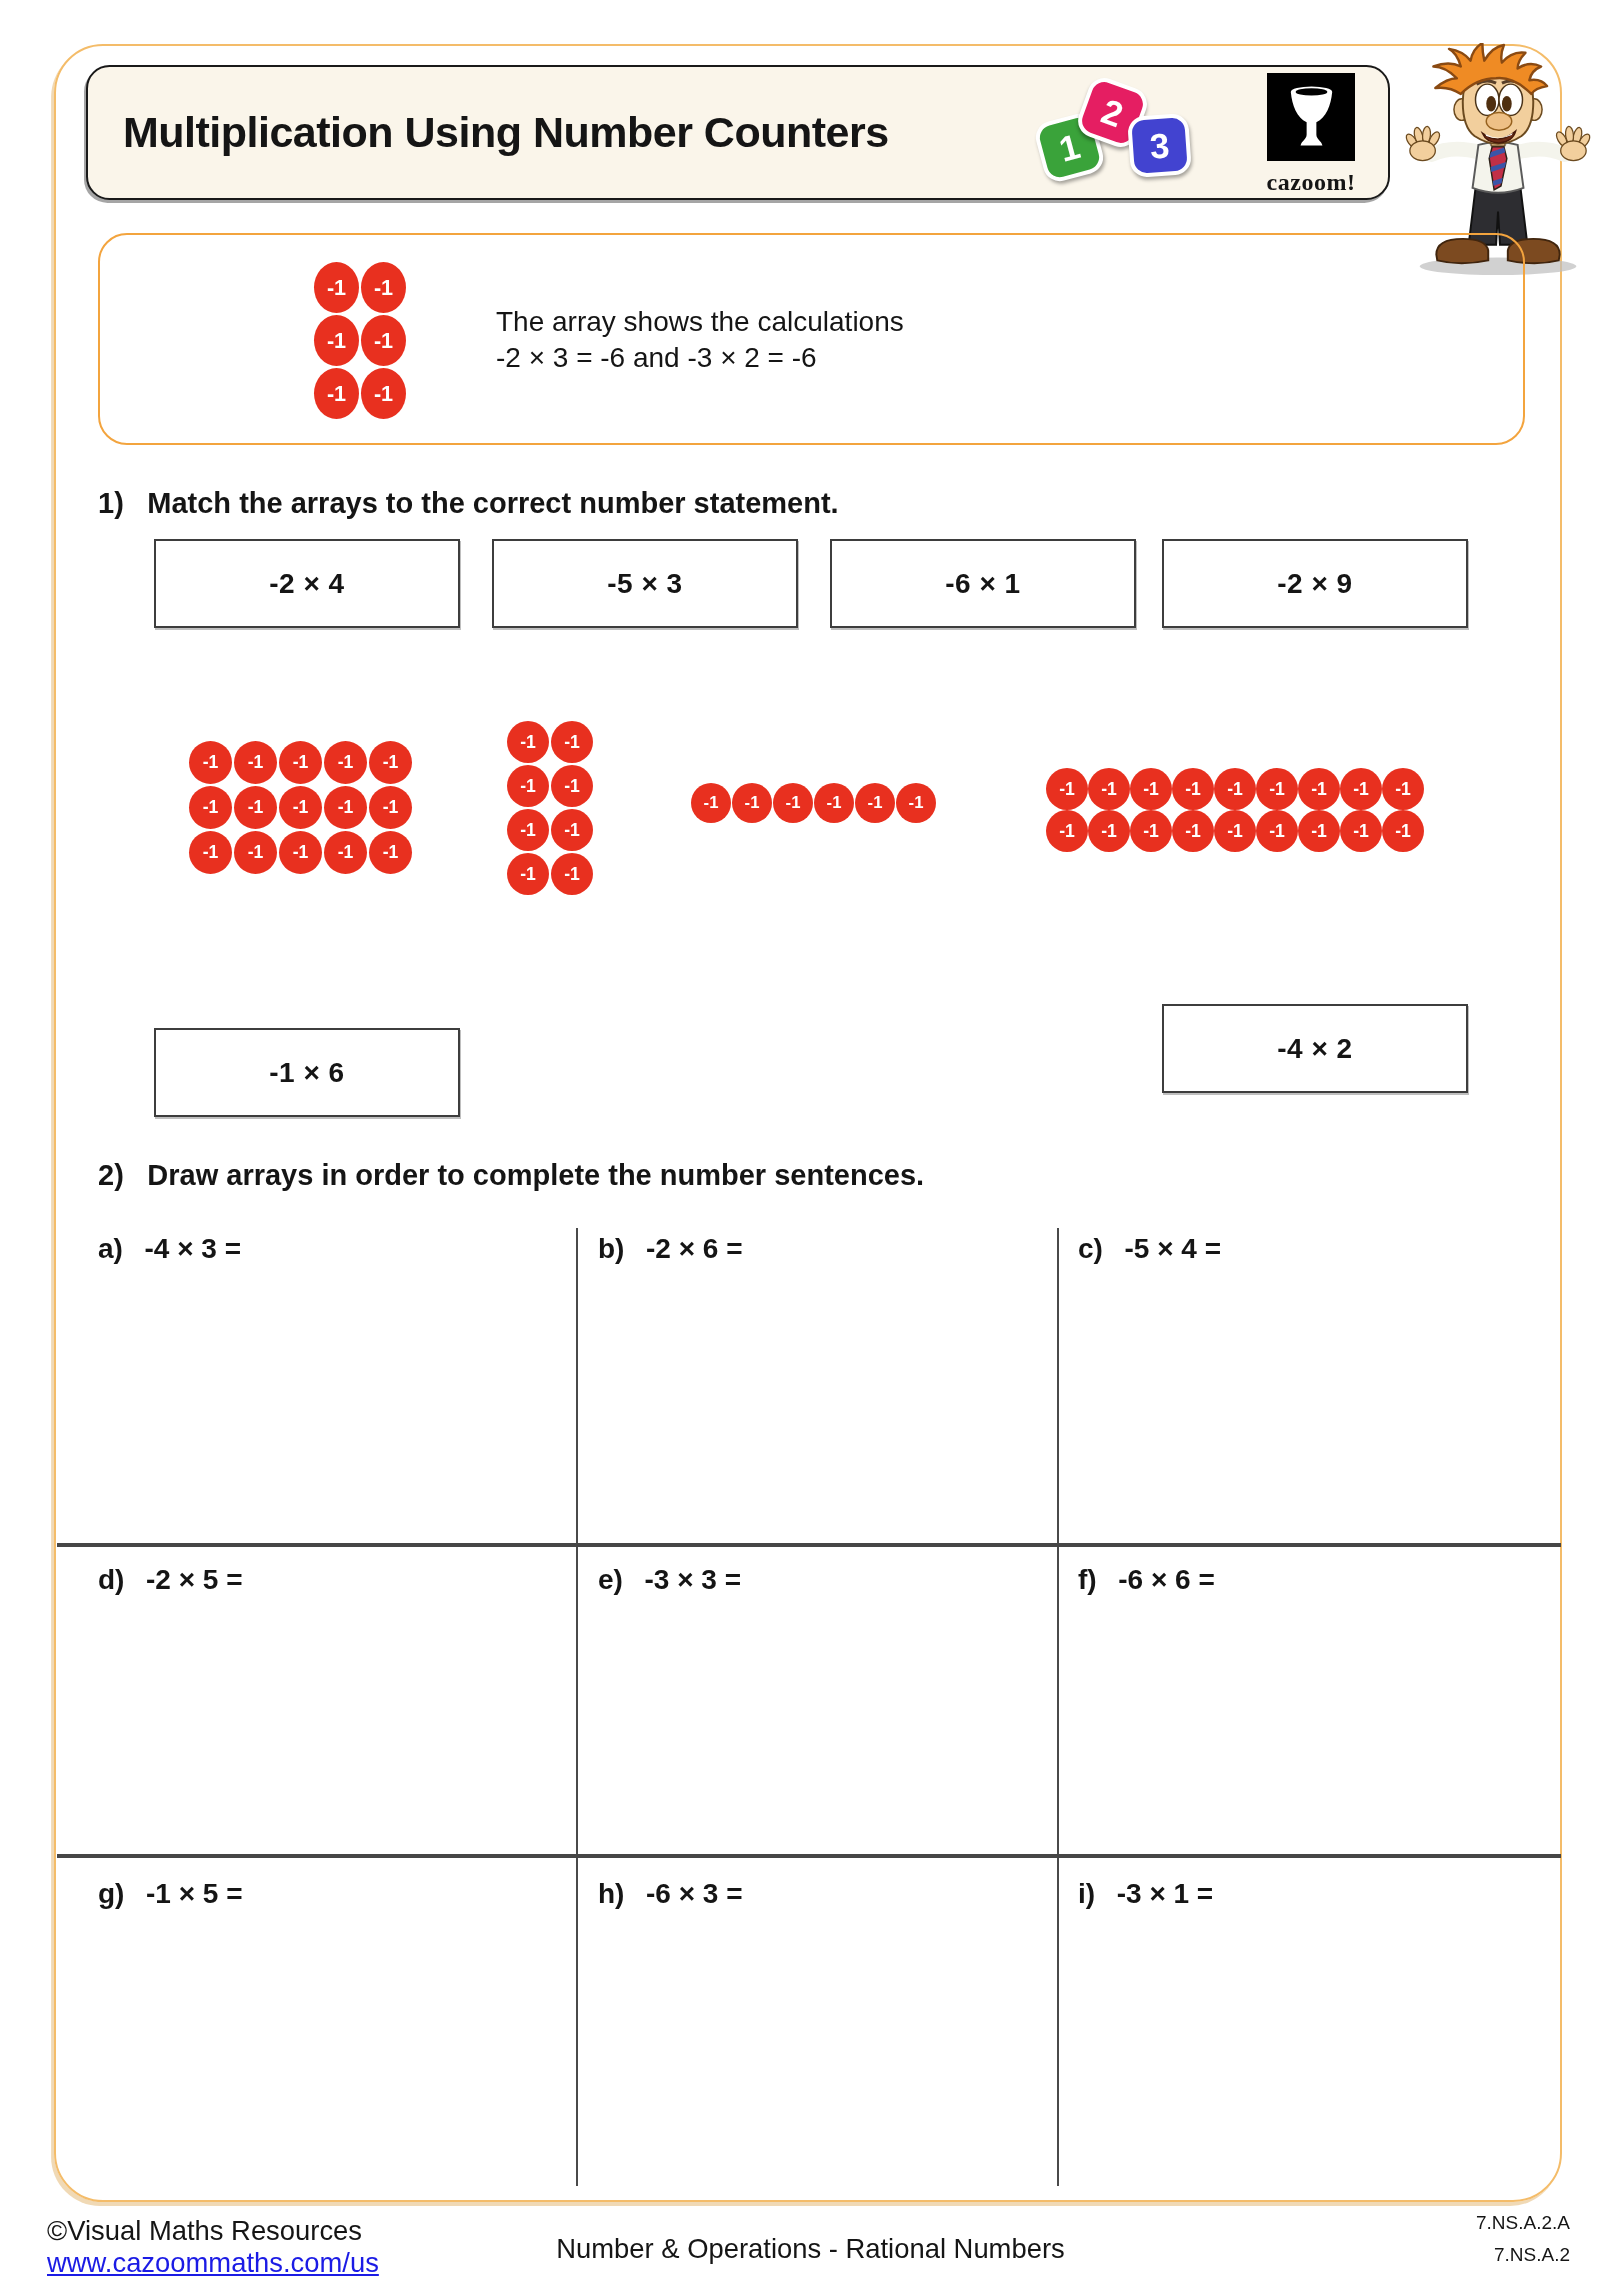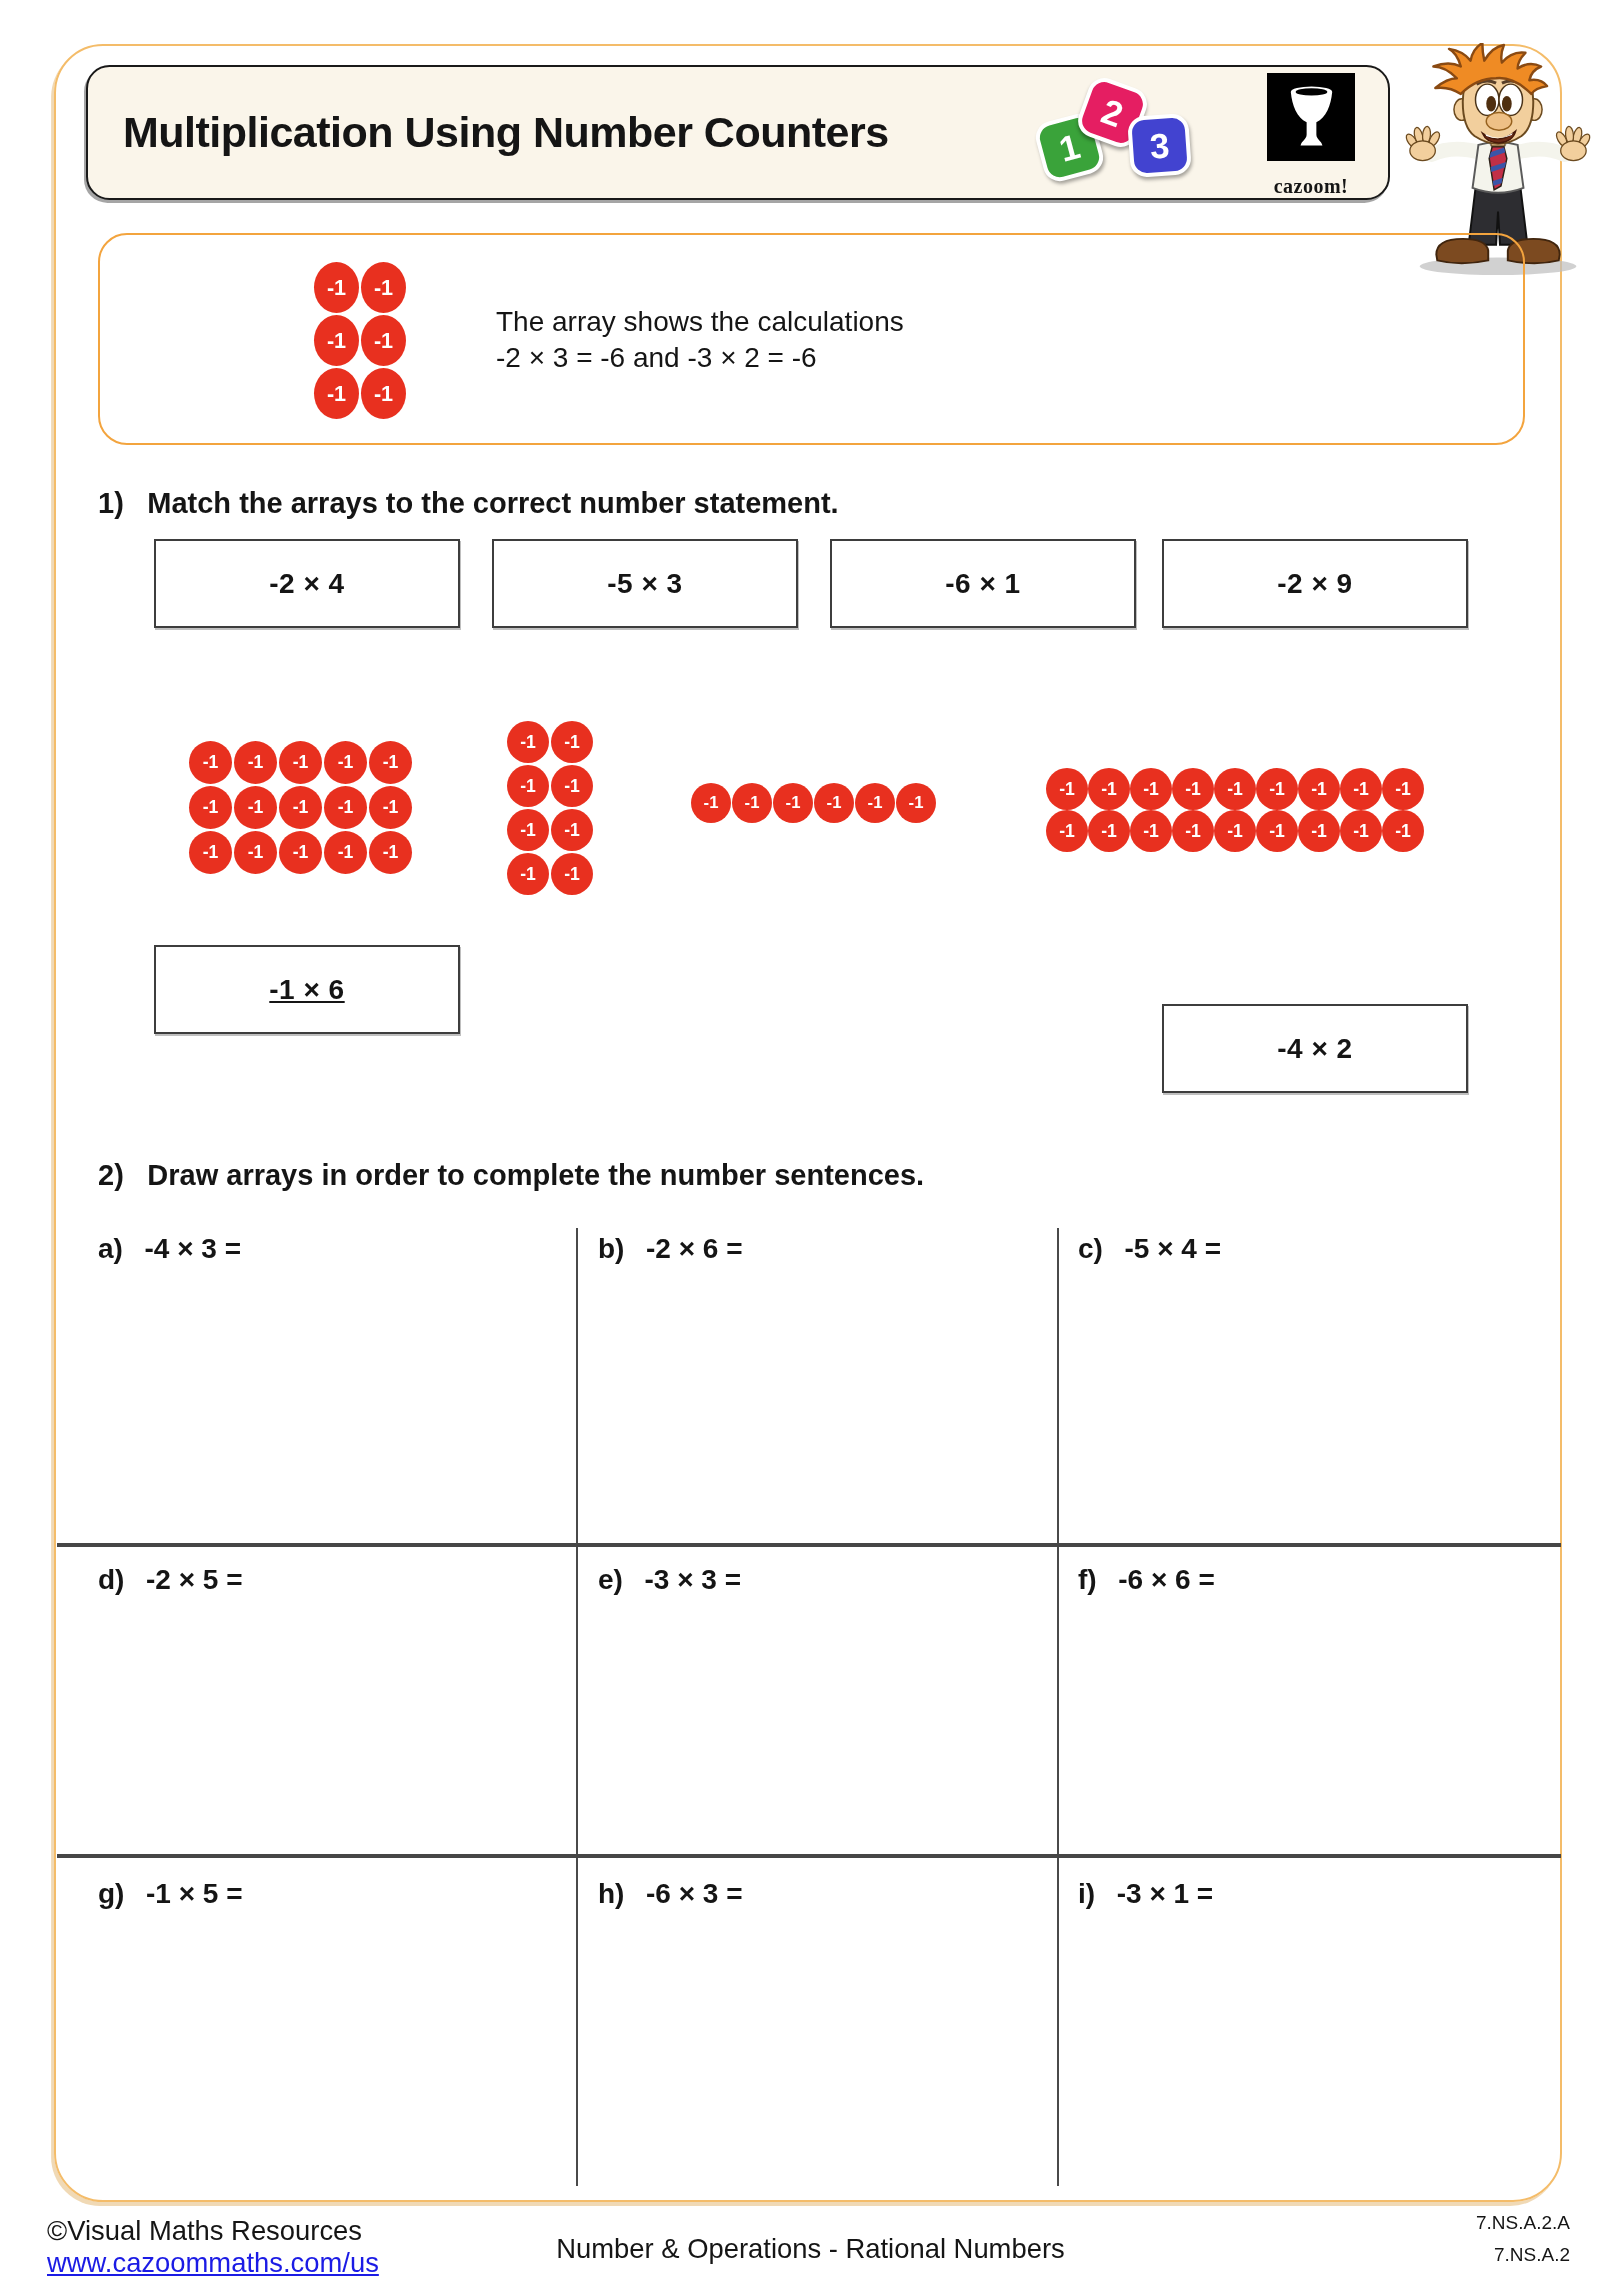--- a/index.html
+++ b/index.html
@@ -23,22 +23,22 @@
     box-sizing:border-box;display:flex;align-items:center;justify-content:center;
     color:#fff;font-size:35px;font-weight:bold;box-shadow:1px 2.9px 3.9px rgba(0,0,0,.35);}
   .chip-1{left:7.8px;top:43px;background:#3aa33a;transform:rotate(-15deg);z-index:1;}
   .chip-2{left:51px;top:7.8px;background:#e51e62;transform:rotate(20deg);z-index:2;}
   .chip-3{left:98px;top:41px;background:#4243d0;transform:rotate(-4deg);z-index:3;}
 
   
   .cazoom{position:absolute;left:1253px;top:73px;width:116px;text-align:center;}
   .drum{width:88px;height:88px;background:#000;margin:0 auto;display:flex;
     align-items:center;justify-content:center;}
-  .cazoom-text{font-family:"Liberation Serif",serif;font-weight:bold;font-size:20px;
-    margin-top:14px;letter-spacing:0.5px;}
+  .cazoom-text{font-family:"Liberation Serif",serif;font-weight:bold;font-size:24px;
+    margin-top:8px;letter-spacing:0.5px;}
 
   .mascot{position:absolute;left:1392px;top:43px;width:214px;height:237px;}
 
   
   .example-box{position:absolute;left:98px;top:233px;width:1427px;height:212px;
     border:2.9px solid #f3a43e;border-radius:29px;box-sizing:border-box;}
   .example-text{position:absolute;left:396px;top:69px;font-size:28px;font-weight:normal;
     line-height:36px;}
 
   .q-head{position:absolute;display:flex;gap:23.5px;font-size:29px;font-weight:bold;}
@@ -214,21 +214,21 @@
       <span class="counter" style="width: 42px; height: 42px;">-1</span>
       <span class="counter" style="width: 42px; height: 42px;">-1</span>
       <span class="counter" style="width: 42px; height: 42px;">-1</span>
       <span class="counter" style="width: 42px; height: 42px;">-1</span>
       <span class="counter" style="width: 42px; height: 42px;">-1</span>
       <span class="counter" style="width: 42px; height: 42px;">-1</span>
       <span class="counter" style="width: 42px; height: 42px;">-1</span>
       <span class="counter" style="width: 42px; height: 42px;">-1</span>
     </div>
 
-  <div class="stmt" style="left:154px;top:945px;text-decoration:underline;">-1 × 6</div>
+  <div class="stmt" style="left:154px;top:1028px;">-1 × 6</div>
   <div class="stmt" style="left:1162px;top:1004px;">-4 × 2</div>
 
   <div class="q-head" id="q2-head">
     <span>2)</span>
     <span>Draw arrays in order to complete the number sentences.</span>
   </div>
 
   <div class="vline" style="left:576px;top:1228px;height:958px;"></div>
   <div class="vline" style="left:1057px;top:1228px;height:958px;"></div>
   <div class="hline" style="left:57px;top:1543px;width:1504px;"></div>

